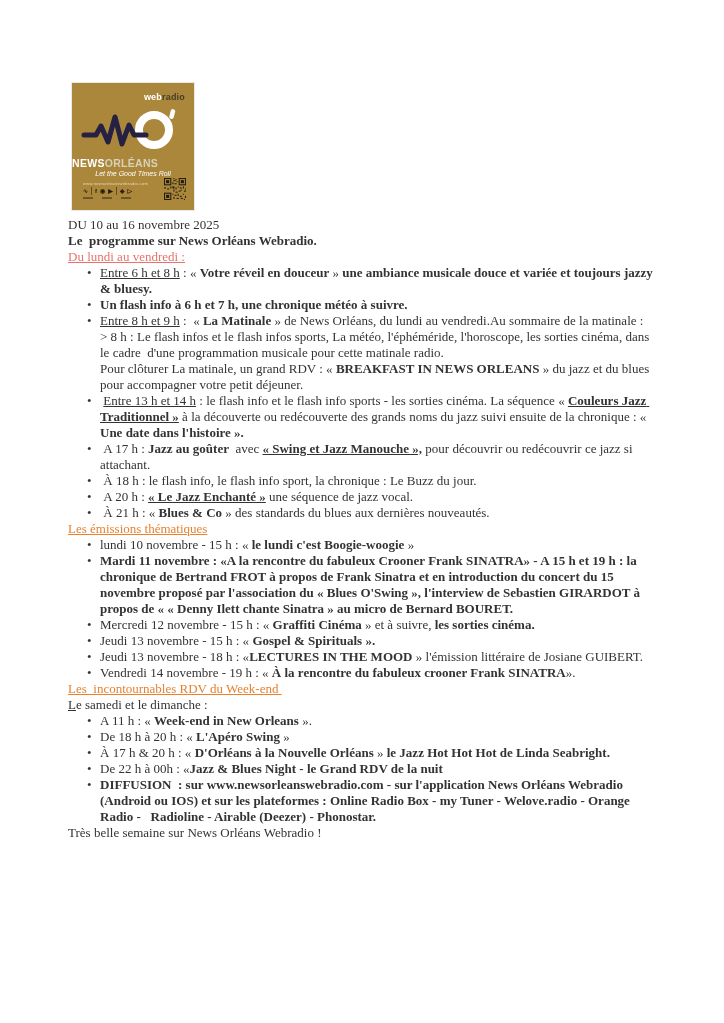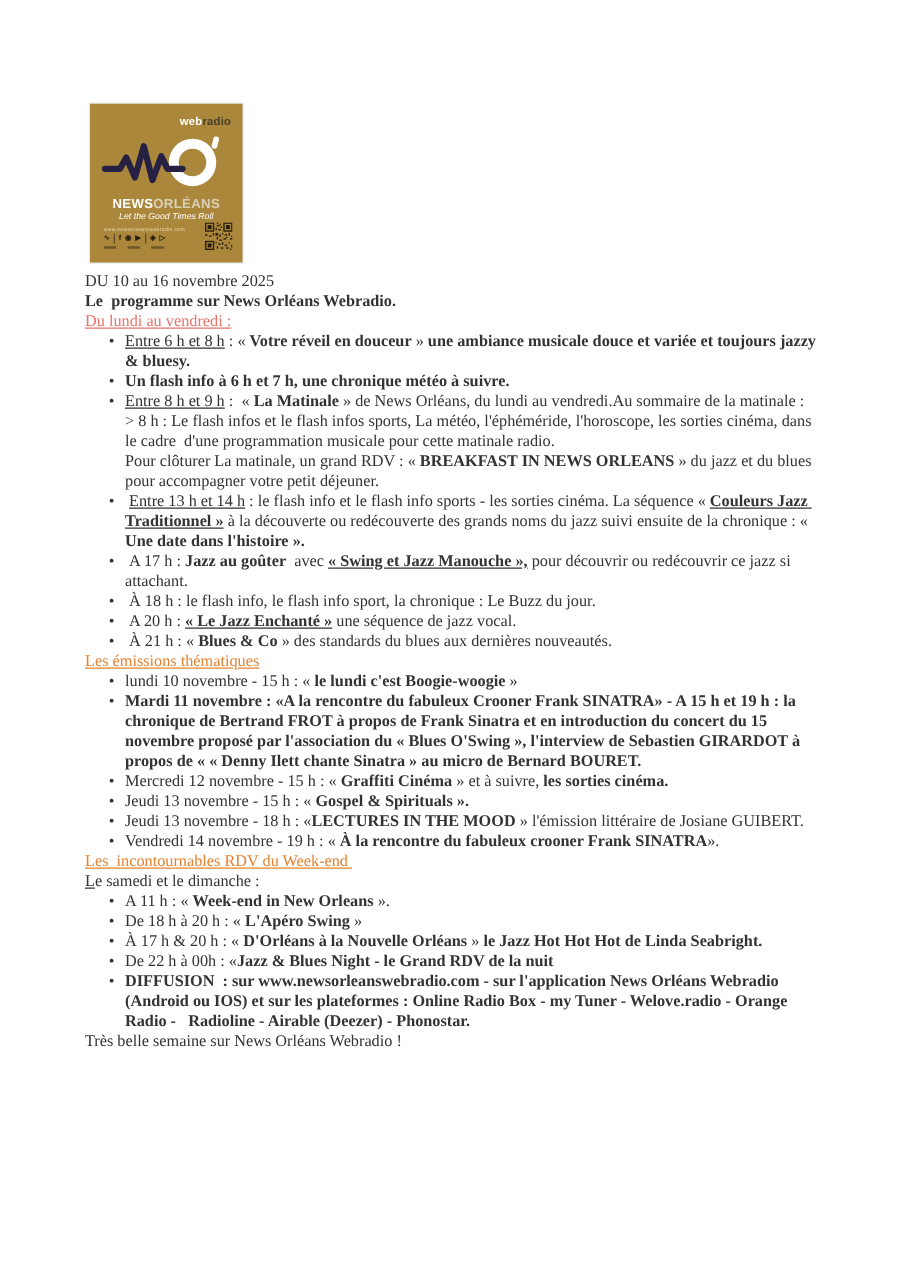--- a/index.html
+++ b/index.html
@@ -5,21 +5,21 @@
   html,body{margin:0;padding:0;background:#ffffff;}
   body{width:724px;height:1023px;font-family:"Liberation Sans",sans-serif;}
   .page{position:relative;width:724px;height:1023px;background:#ffffff;overflow:hidden;padding-left:19px;}
 
   
   .logo{position:absolute;left:72px;top:83px;width:122px;height:127px;background:#ab873c;box-shadow:0 0 0 1px #e9e9e9;}
   .logo-webradio{position:absolute;top:9px;right:9px;font-size:9px;font-weight:700;letter-spacing:.2px;}
   .logo-webradio .web{color:#ffffff;}
   .logo-webradio .radio{color:#473d26;}
   .logo-mark{position:absolute;left:8px;top:26px;width:106px;height:46px;}
-  .logo-name{position:absolute;left:0;top:74px;width:100%;text-align:center;font-size:10.5px;font-weight:700;letter-spacing:.3px;white-space:nowrap;}
+  .logo-name{position:absolute;left:0;top:74px;width:100%;text-align:left;font-size:10.5px;font-weight:700;letter-spacing:.3px;white-space:nowrap;}
   .logo-name .news{color:#ffffff;}
   .logo-name .orleans{color:#d9d0b7;}
   .logo-tagline{position:absolute;left:0;top:87px;width:100%;text-align:center;font-style:italic;font-size:7px;color:#ffffff;white-space:nowrap;}
   .logo-url{position:absolute;left:11px;top:98px;font-size:4px;color:#ecdcb4;letter-spacing:.3px;}
   .logo-social{position:absolute;left:11px;top:104px;display:flex;gap:3px;align-items:center;font-size:6px;line-height:8px;color:#241d0e;font-weight:700;}
   .logo-social .sep{width:1px;height:8px;background:rgba(36,29,14,.55);}
   .logo-sublabels{position:absolute;left:11px;top:114px;display:flex;gap:9px;}
   .logo-sublabels i{display:block;width:10px;height:2px;background:rgba(36,29,14,.45);}
   .logo-qr{position:absolute;right:8px;top:95px;width:22px;height:22px;}
 

